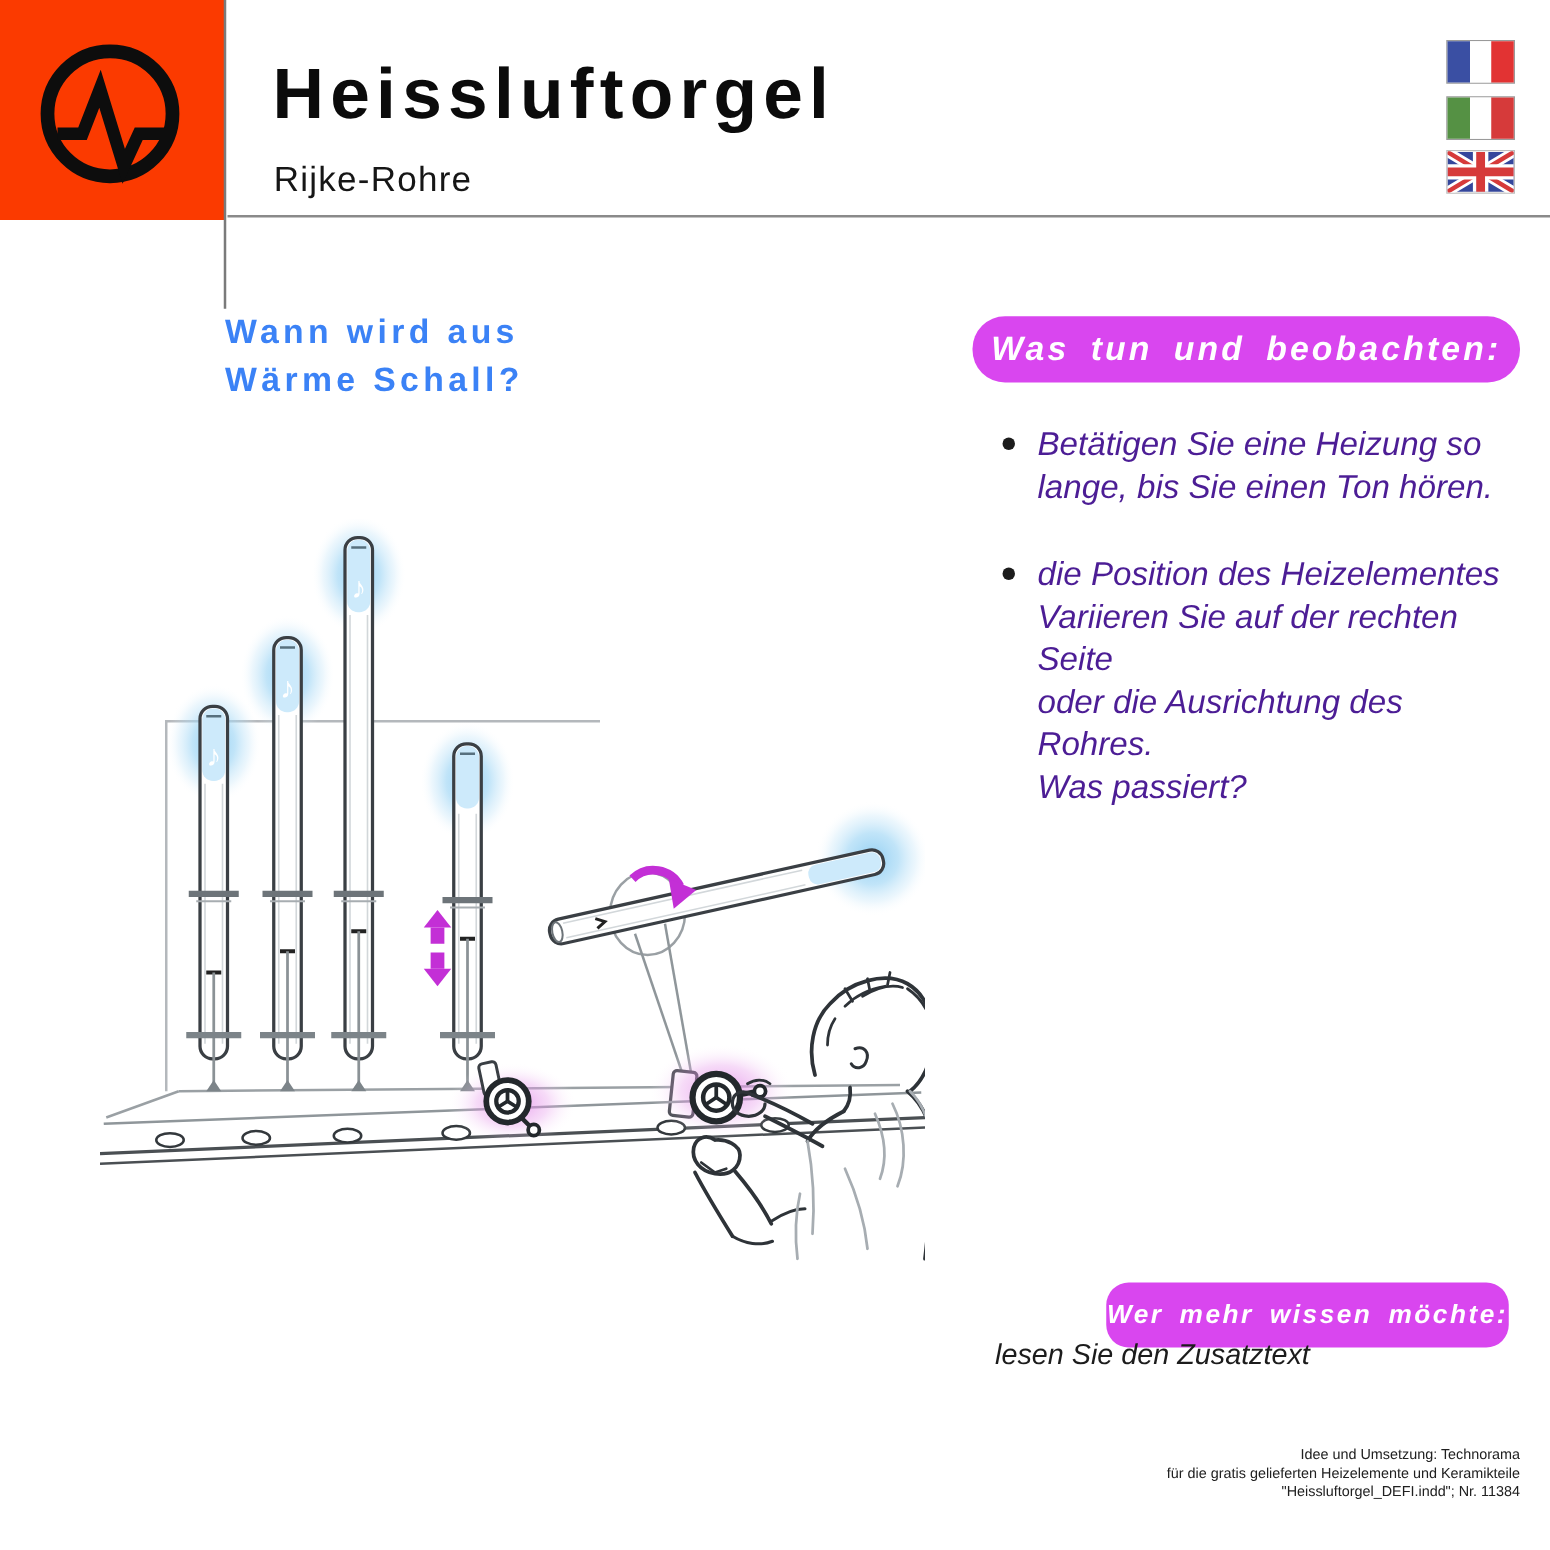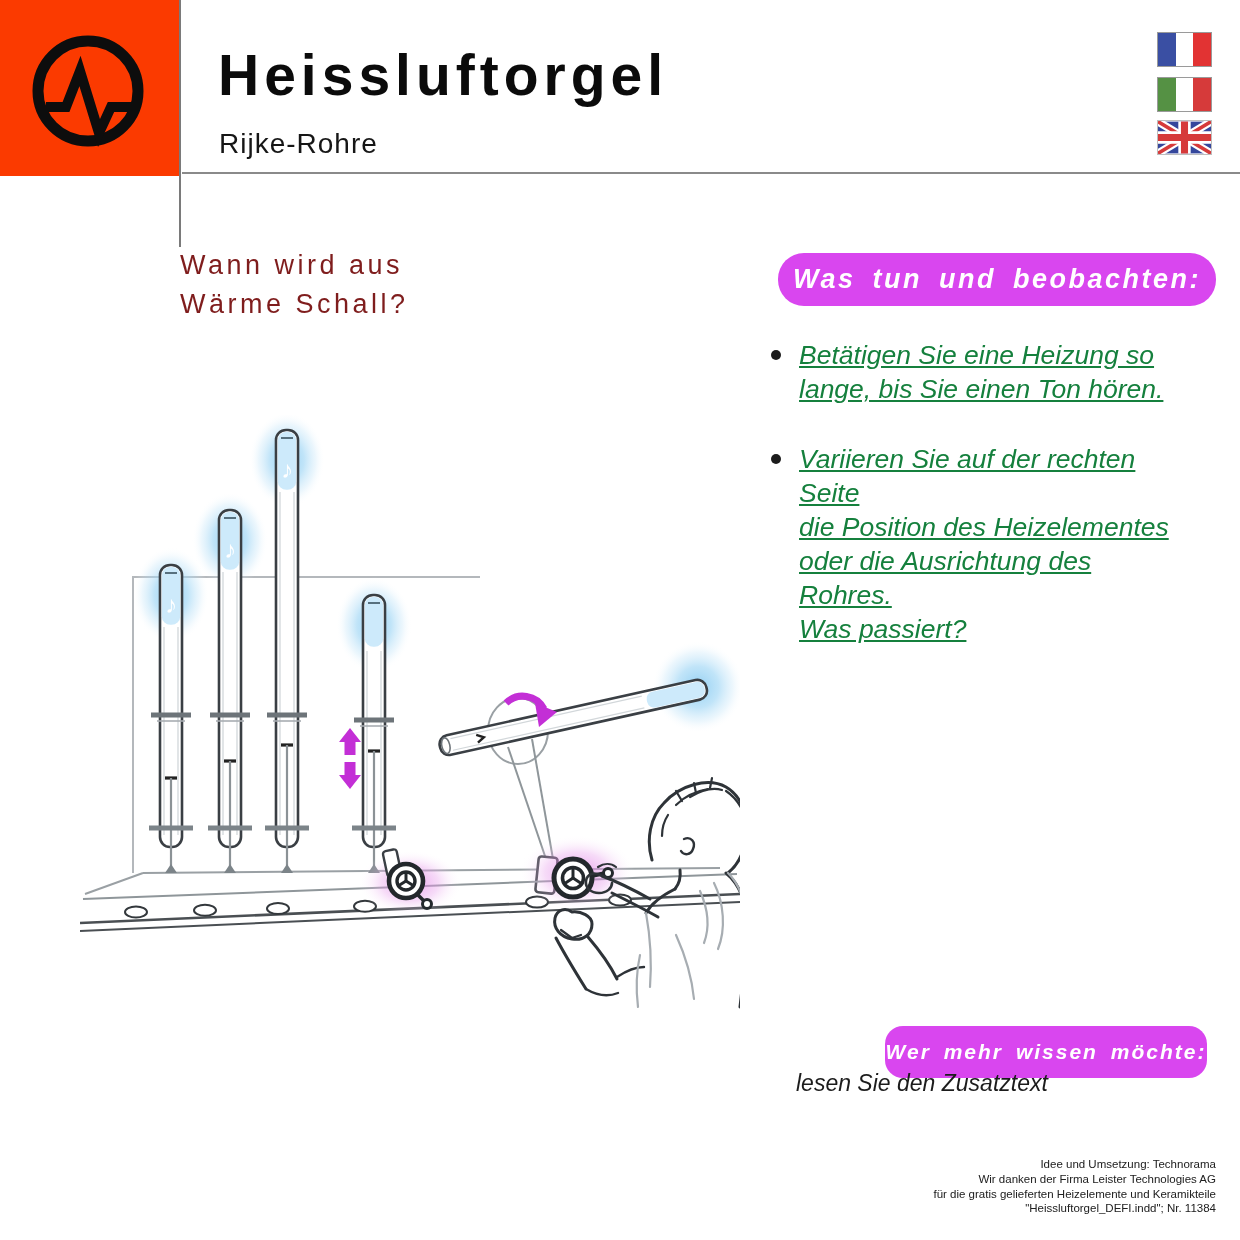--- a/index.html
+++ b/index.html
@@ -15,31 +15,31 @@
   .hline{left:182px;top:172px;width:1058px;height:2px;background:#8a8a8a;}
   .title{left:218px;top:42px;font-size:57px;font-weight:bold;letter-spacing:5px;color:#0b0b0b;}
   .subtitle{left:219px;top:128px;font-size:28px;letter-spacing:1px;color:#161616;}
 
   
   .flag{left:1157px;width:55px;height:35px;box-sizing:border-box;border:1px solid #9a9a9a;display:flex;}
   .flag > div{flex:1;}
   .flag-uk{border:1px solid #bdbdbd;}
 
   
-  .question{left:180px;top:246px;font-size:27px;font-weight:normal;letter-spacing:3.5px;line-height:39px;color:#7f1d1d;}
+  .question{left:180px;top:246px;font-size:27px;font-weight:bold;letter-spacing:3.5px;line-height:39px;color:#3b82f6;}
 
   
   .banner{background:#d946ef;color:#fff;font-weight:bold;font-style:italic;
     display:flex;align-items:center;justify-content:center;}
   .banner-1{left:778px;top:253px;width:438px;height:53px;border-radius:26px;
     font-size:27px;letter-spacing:2.5px;word-spacing:7px;}
   .banner-2{left:885px;top:1026px;width:322px;height:52px;border-radius:18px;
     font-size:21px;letter-spacing:2px;word-spacing:5px;}
 
-  .bullets{left:771px;top:338px;width:420px;font-size:26.5px;font-style:italic;color:#15803d;text-decoration:underline;}
+  .bullets{left:802px;top:338px;width:420px;font-size:26.5px;font-style:italic;color:#4c1d95;}
   .bullet-item{position:relative;padding-left:28px;margin-bottom:32px;line-height:34px;}
   .bullet-dot{position:absolute;left:0;top:12px;width:10px;height:10px;border-radius:50%;background:#1c1c1c;}
 
   .more-note{left:796px;top:1070px;width:400px;font-size:23px;font-style:italic;color:#1c1c1c;}
 
   .footer{left:616px;top:1157px;width:600px;text-align:right;font-size:11.5px;line-height:14.8px;color:#202020;}
 
   
   .illus{left:80px;top:415px;width:660px;height:600px;}
 </style>
@@ -87,35 +87,34 @@
 </div>
 
 <div class="abs bullets">
   <div class="bullet-item">
     <span class="bullet-dot"></span>
     <div>Betätigen Sie eine Heizung so</div>
     <div>lange, bis Sie einen Ton hören.</div>
   </div>
   <div class="bullet-item" style="margin-top:36px;">
     <span class="bullet-dot"></span>
+    <div>die Position des Heizelementes</div>
     <div>Variieren Sie auf der rechten Seite</div>
-    <div>die Position des Heizelementes</div>
     <div>oder die Ausrichtung des Rohres.</div>
     <div>Was passiert?</div>
   </div>
 </div>
 
 <div class="abs banner banner-2">
   <span>Wer mehr wissen möchte:</span>
 </div>
 <div class="abs more-note">lesen Sie den Zusatztext</div>
 
 <div class="abs footer">
   <div>Idee und Umsetzung: Technorama</div>
-  <div>Wir danken der Firma Leister Technologies AG</div>
   <div>für die gratis gelieferten Heizelemente und Keramikteile</div>
   <div>"Heissluftorgel_DEFI.indd"; Nr. 11384</div>
 </div>
 
 <div class="abs illus">
 <svg width="660" height="600" viewBox="0 0 660 600">
   <defs>
     <radialGradient id="gBlue">
       <stop offset="0%" stop-color="#8ecdf2" stop-opacity="0.95"></stop>
       <stop offset="45%" stop-color="#9fd6f5" stop-opacity="0.65"></stop>

